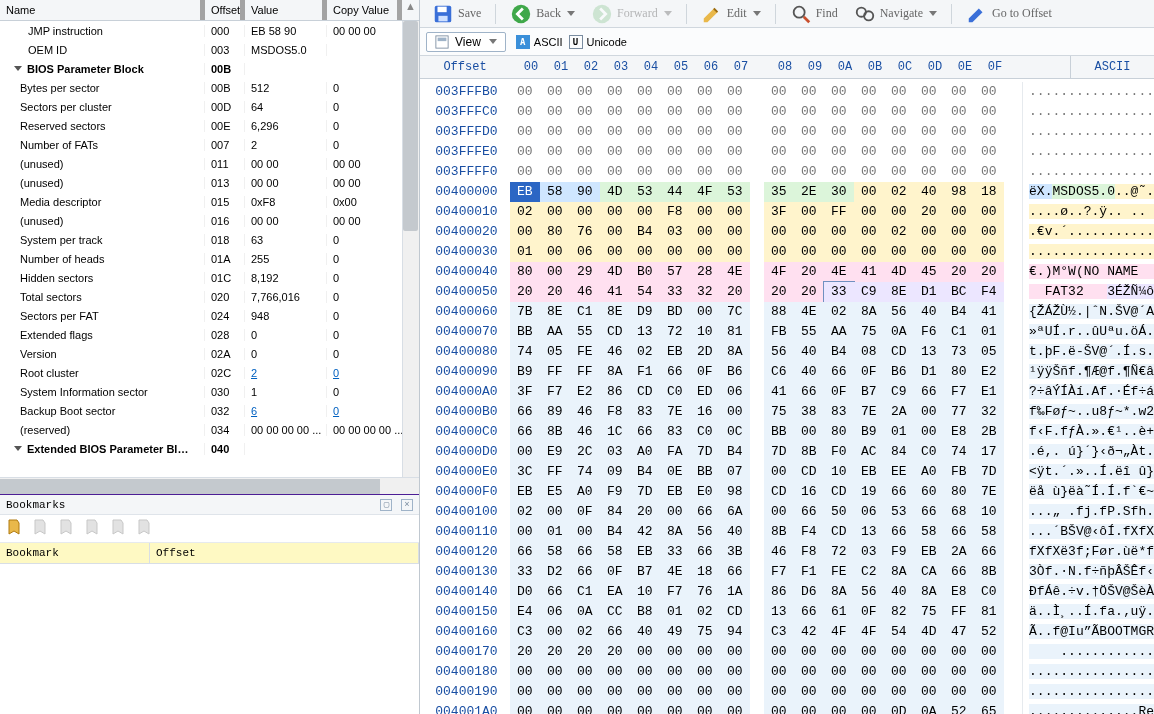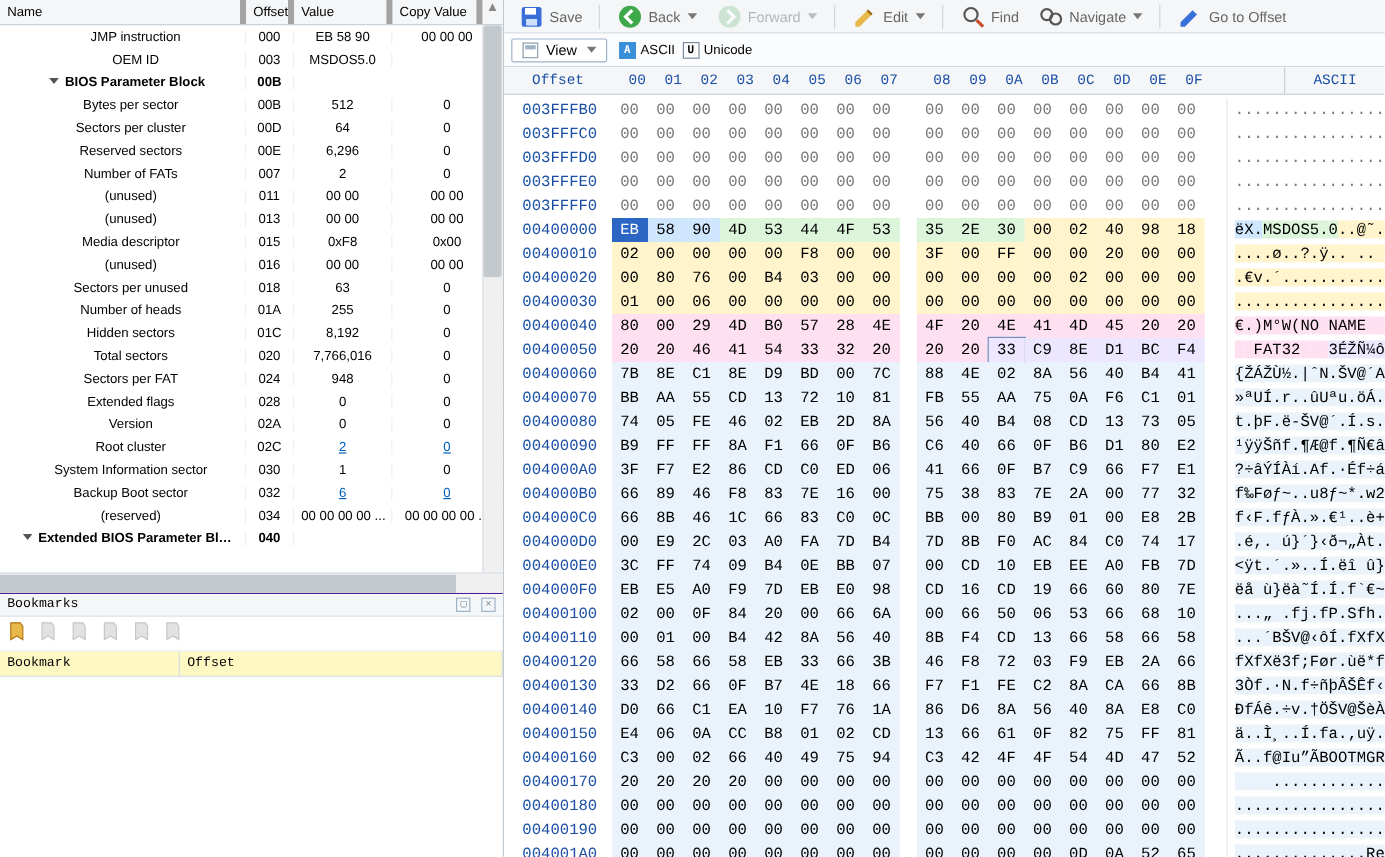--- a/index.html
+++ b/index.html
@@ -22,21 +22,21 @@
     display: flex; align-items: center; gap: 4px;
     padding: 0 6px;
     overflow: hidden;
   }
   .tbtn {
     display: flex; align-items: center; gap: 4px;
     padding: 2px 6px; border-radius: 2px;
     color: #666;
   }
   .tbtn svg { width: 22px; height: 22px; }
-  .tbtn .lbl { font-size: 12px; }
+  .tbtn .lbl { font-size: 12px; font-family: Liberation Serif, serif; }
   .tsep { width:1px; height:20px; background:#cfd6dc; margin:0 4px;}
   .drop { width:0;height:0;border-left:4px solid transparent;border-right:4px solid transparent;border-top:5px solid #777;margin-left:2px;}
   
   .subbar {
     position: absolute;
     left: 420px; right: 0; top: 28px; height: 28px;
     background: #fbfcfd;
     border-bottom: 1px solid #d0d7de;
     display: flex; align-items: center; gap: 0;
     padding: 0 6px;
@@ -88,21 +88,21 @@
   
   .leftpane{
     position:absolute;left:0;top:0;width:420px;bottom:0;
     border-right:1px solid #c0c8d0;
     display:flex;flex-direction:column;
     background:#fff;
   }
   .treehdr{display:flex;background:#f4f6f8;border-bottom:1px solid #c8d0d8;font-size:11px;}
   .treehdr .th{padding:4px 6px;border-right:5px solid #a3a3a3;white-space:nowrap;overflow:hidden;}
   .th-name{width:205px;} .th-off{width:40px;} .th-val{width:82px;} .th-cv{flex:1;}
-  .treebody{flex:1;overflow:auto;position:relative;text-align:center;}
+  .treebody{flex:1;overflow:auto;position:relative;}
   .trow{display:flex;align-items:center;height:19px;}
   .tcell{padding:0 6px;border-right:1px solid #f0f0f0;white-space:nowrap;overflow:hidden;}
   .tc-name{width:205px;} .tc-off{width:40px;} .tc-val{width:82px;} .tc-cv{flex:1;}
   .indent1{padding-left:28px;}
   .indent2{padding-left:20px;}
   .expander{display:inline-block;width:9px;height:9px;margin-right:4px;margin-left:-14px;position:relative;}
   .expander::before{content:'';position:absolute;left:0;top:0;width:0;height:0;border-left:5px solid #555;border-top:4px solid transparent;border-bottom:4px solid transparent;}
   .expander.open::before{border:none;border-top:5px solid #555;border-left:4px solid transparent;border-right:4px solid transparent;top:2px;}
   .bold{font-weight:600;}
   a.link{color:#0060c0;text-decoration:underline;}
@@ -445,21 +445,21 @@
         <div class="tcell tc-val">0xF8</div>
         <div class="tcell tc-cv">0x00</div>
       </div>
       <div class="trow">
         <div class="tcell tc-name indent2"><span>(unused)</span></div>
         <div class="tcell tc-off">016</div>
         <div class="tcell tc-val">00 00</div>
         <div class="tcell tc-cv">00 00</div>
       </div>
       <div class="trow">
-        <div class="tcell tc-name indent2"><span>Sectors per unused</span></div>
+        <div class="tcell tc-name indent2"><span>System per track</span></div>
         <div class="tcell tc-off">018</div>
         <div class="tcell tc-val">63</div>
         <div class="tcell tc-cv">0</div>
       </div>
       <div class="trow">
         <div class="tcell tc-name indent2"><span>Number of heads</span></div>
         <div class="tcell tc-off">01A</div>
         <div class="tcell tc-val">255</div>
         <div class="tcell tc-cv">0</div>
       </div>

